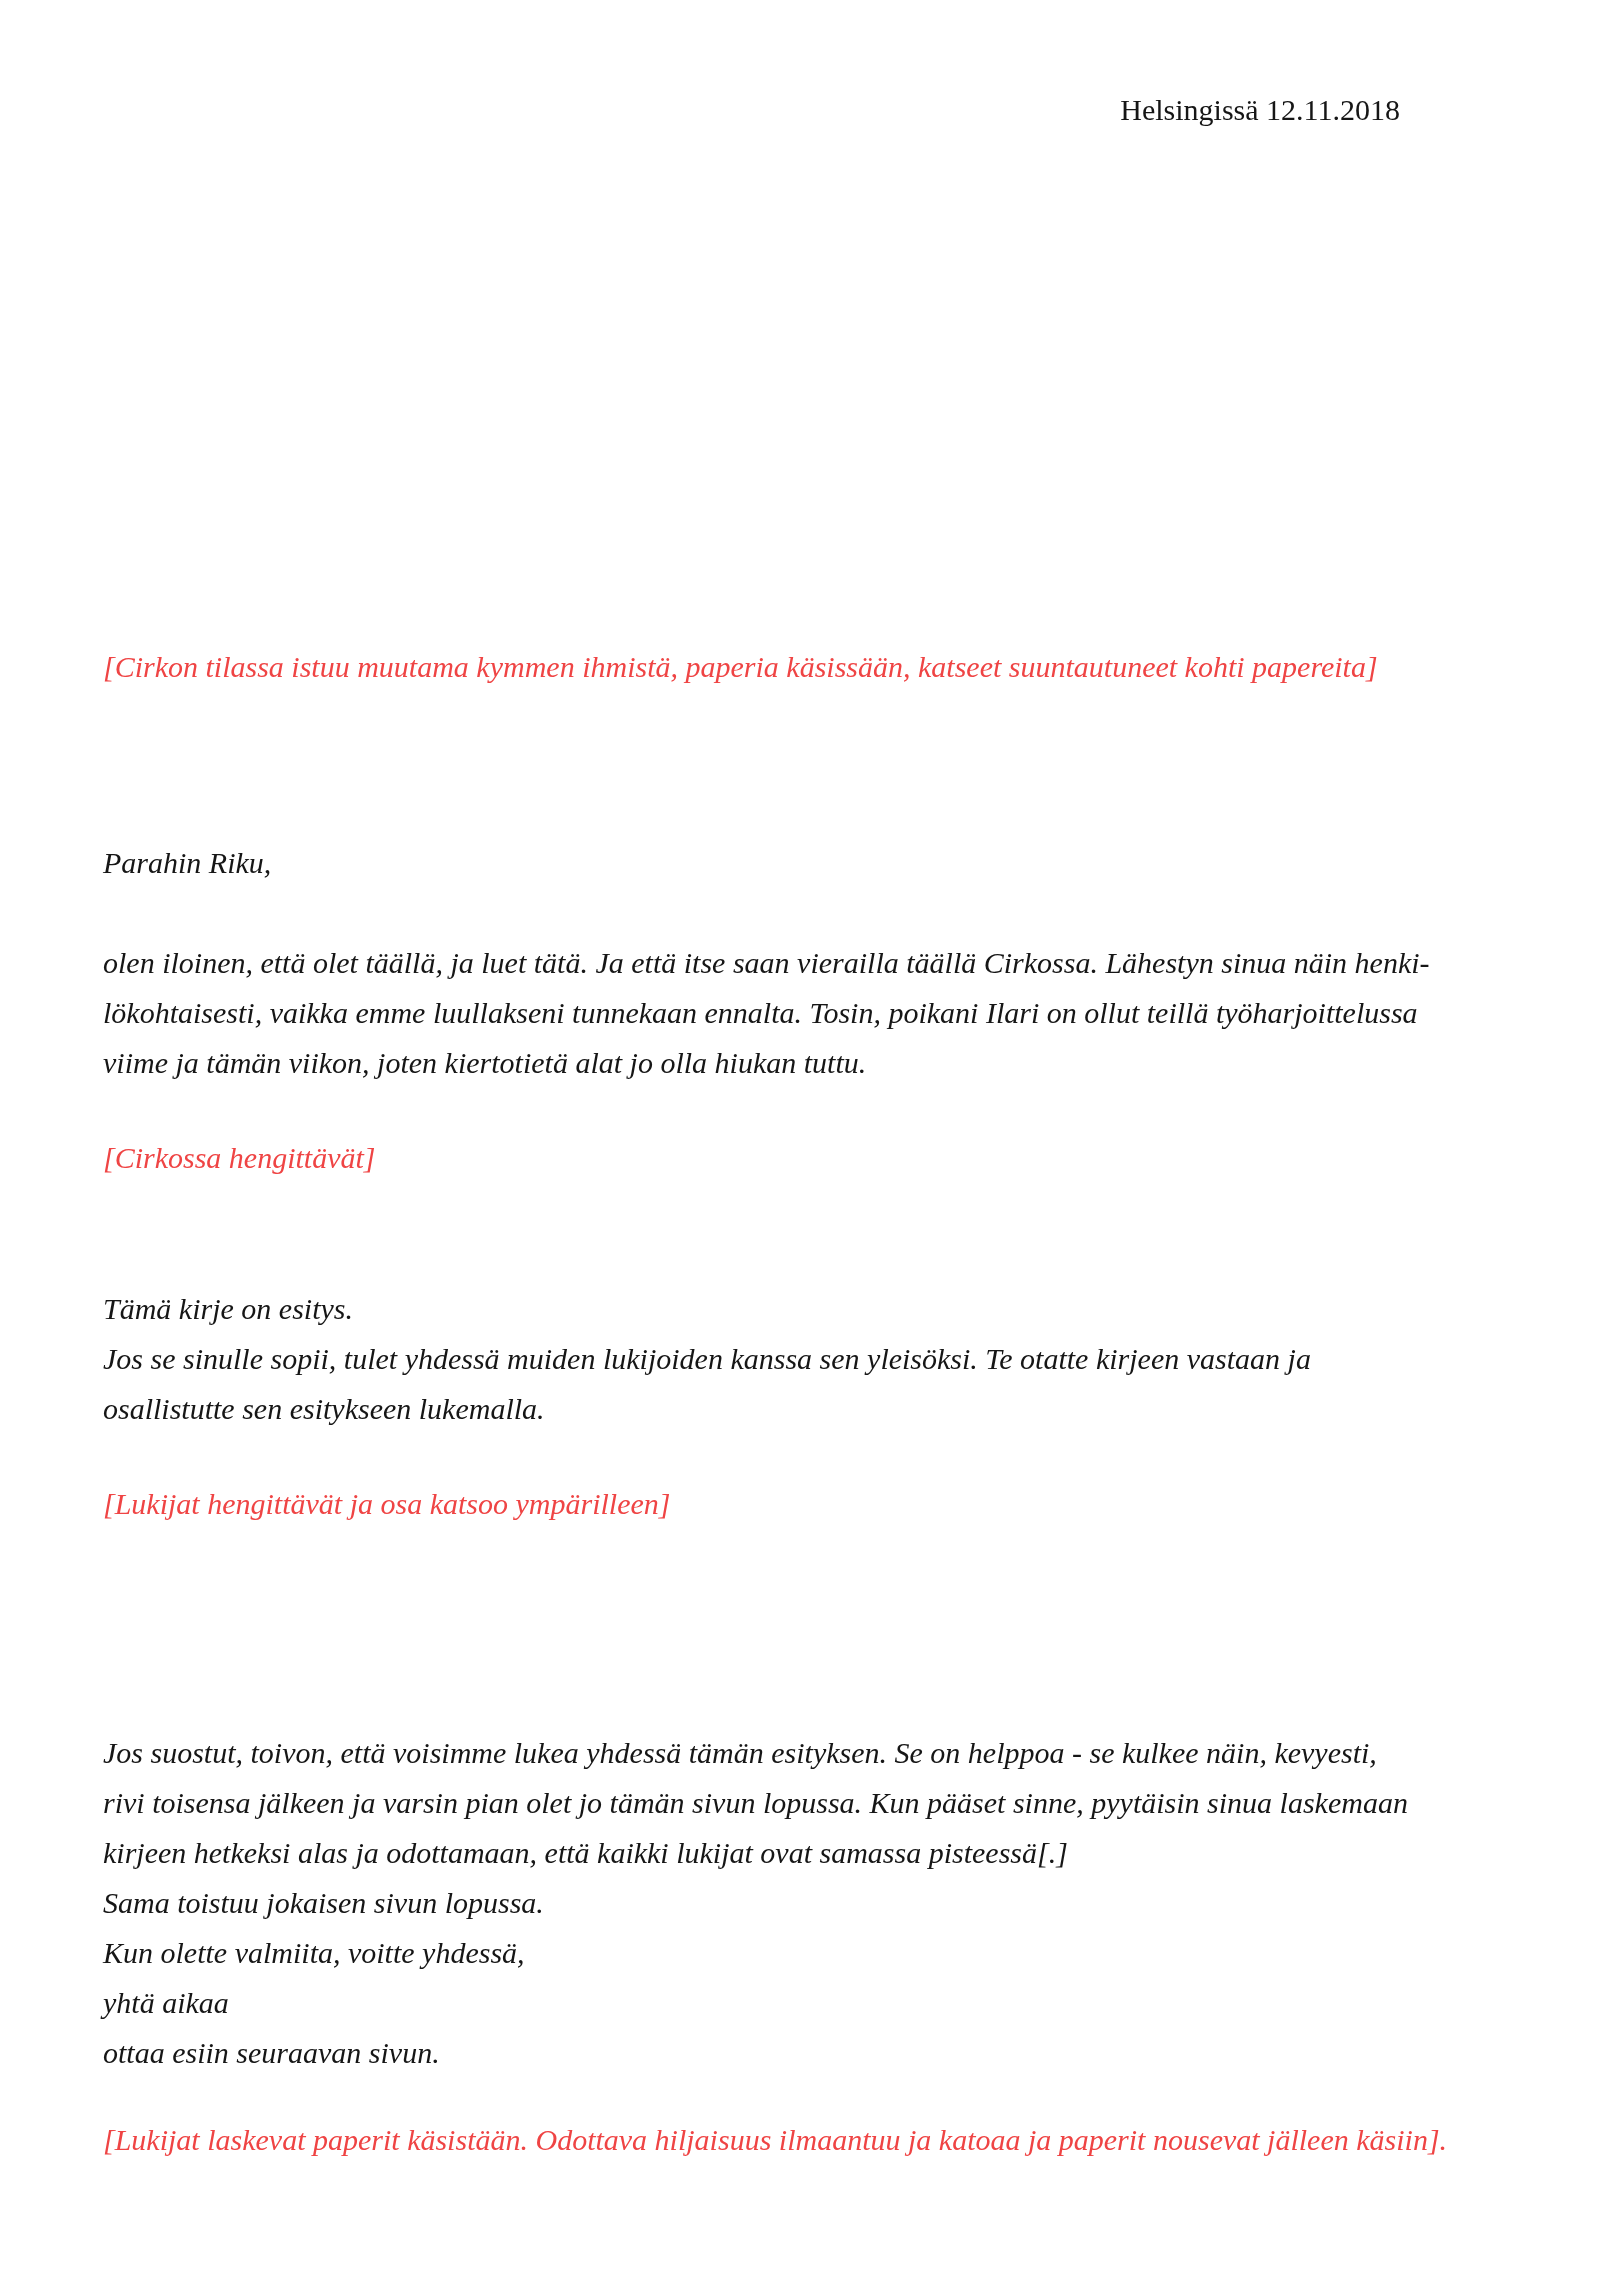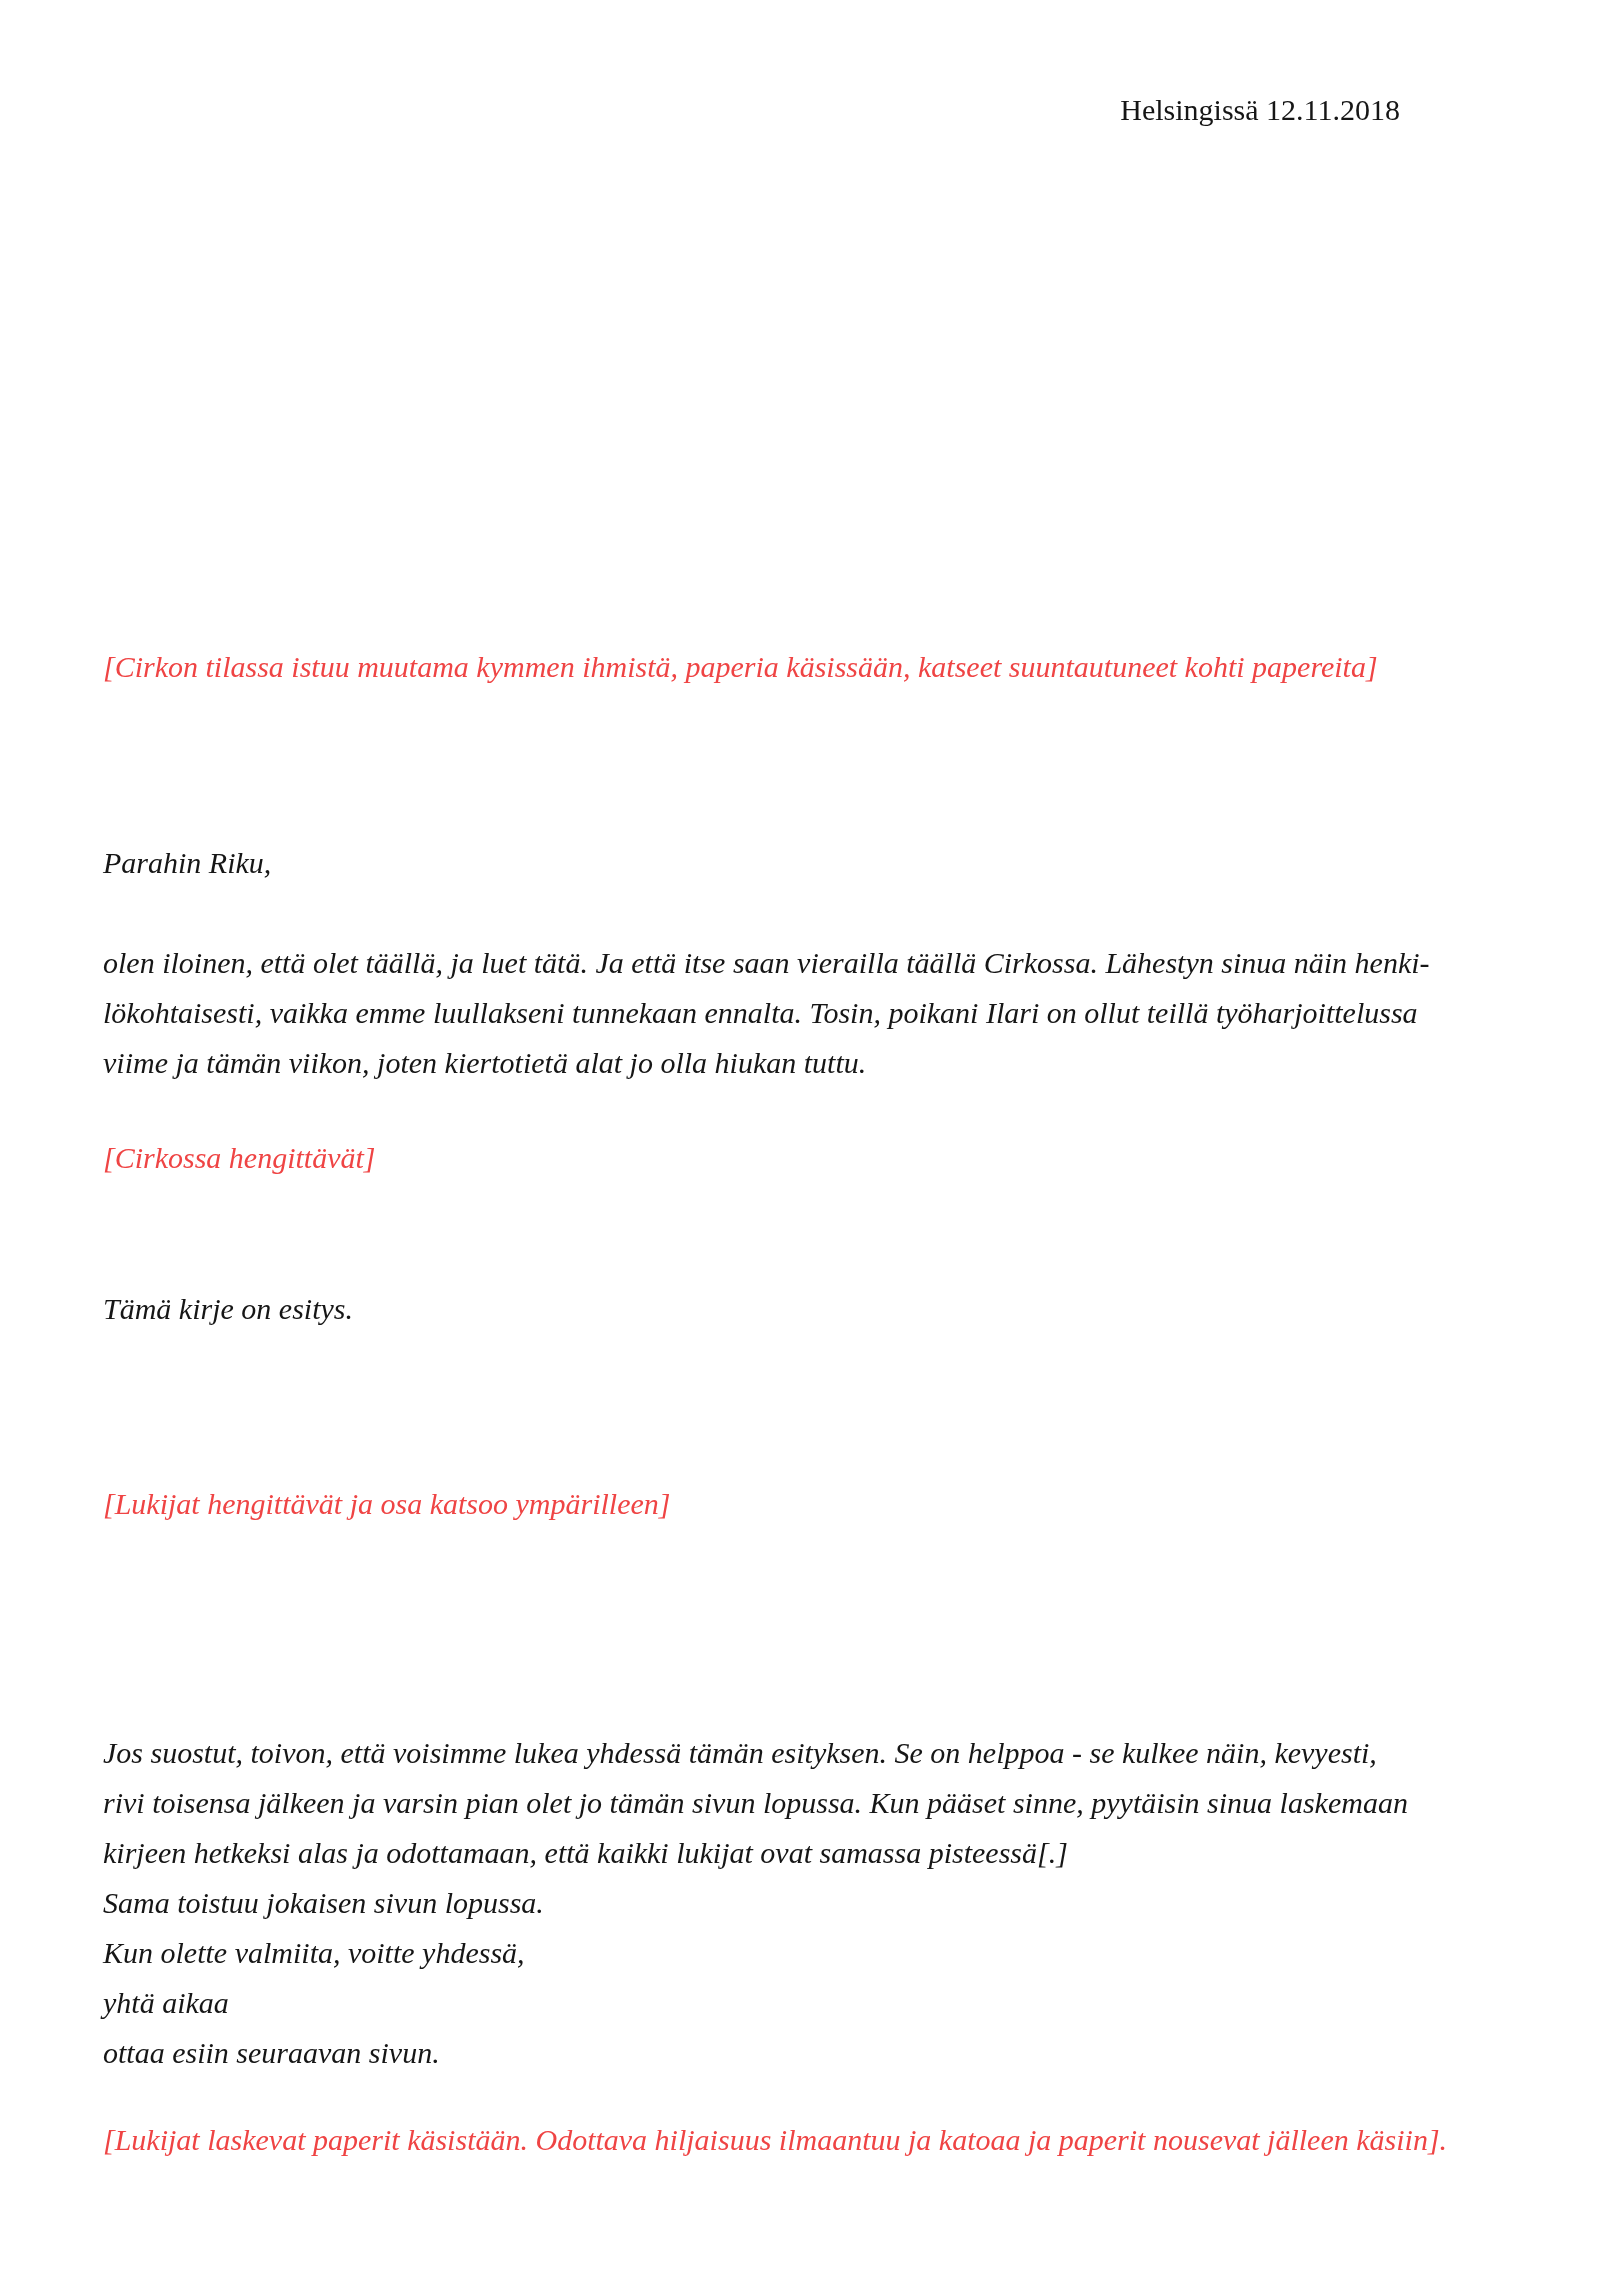--- a/index.html
+++ b/index.html
@@ -55,20 +55,22 @@
   <div class="block" style="top: 938px;">
     <div class="line">olen iloinen, että olet täällä, ja luet tätä. Ja että itse saan vierailla täällä Cirkossa. Lähestyn sinua näin henki-</div>
     <div class="line">lökohtaisesti, vaikka emme luullakseni tunnekaan ennalta. Tosin, poikani Ilari on ollut teillä työharjoittelussa</div>
     <div class="line">viime ja tämän viikon, joten kiertotietä alat jo olla hiukan tuttu.</div>
   </div>
 
   <div class="block stage" style="top: 1133px;">[Cirkossa hengittävät]</div>
 
   <div class="block" style="top: 1284px;">
     <div class="line">Tämä kirje on esitys.</div>
+    <div class="line">Jos se sinulle sopii, tulet yhdessä muiden lukijoiden kanssa sen yleisöksi. Te otatte kirjeen vastaan ja</div>
+    <div class="line">osallistutte sen esitykseen lukemalla.</div>
   </div>
 
   <div class="block stage" style="top: 1479px;">[Lukijat hengittävät ja osa katsoo ympärilleen]</div>
 
   <div class="block" style="top: 1728px;">
     <div class="line">Jos suostut, toivon, että voisimme lukea yhdessä tämän esityksen. Se on helppoa - se kulkee näin, kevyesti,</div>
     <div class="line">rivi toisensa jälkeen ja varsin pian olet jo tämän sivun lopussa. Kun pääset sinne, pyytäisin sinua laskemaan</div>
     <div class="line">kirjeen hetkeksi alas ja odottamaan, että kaikki lukijat ovat samassa pisteessä[.]</div>
     <div class="line">Sama toistuu jokaisen sivun lopussa.</div>
     <div class="line">Kun olette valmiita, voitte yhdessä,</div>

